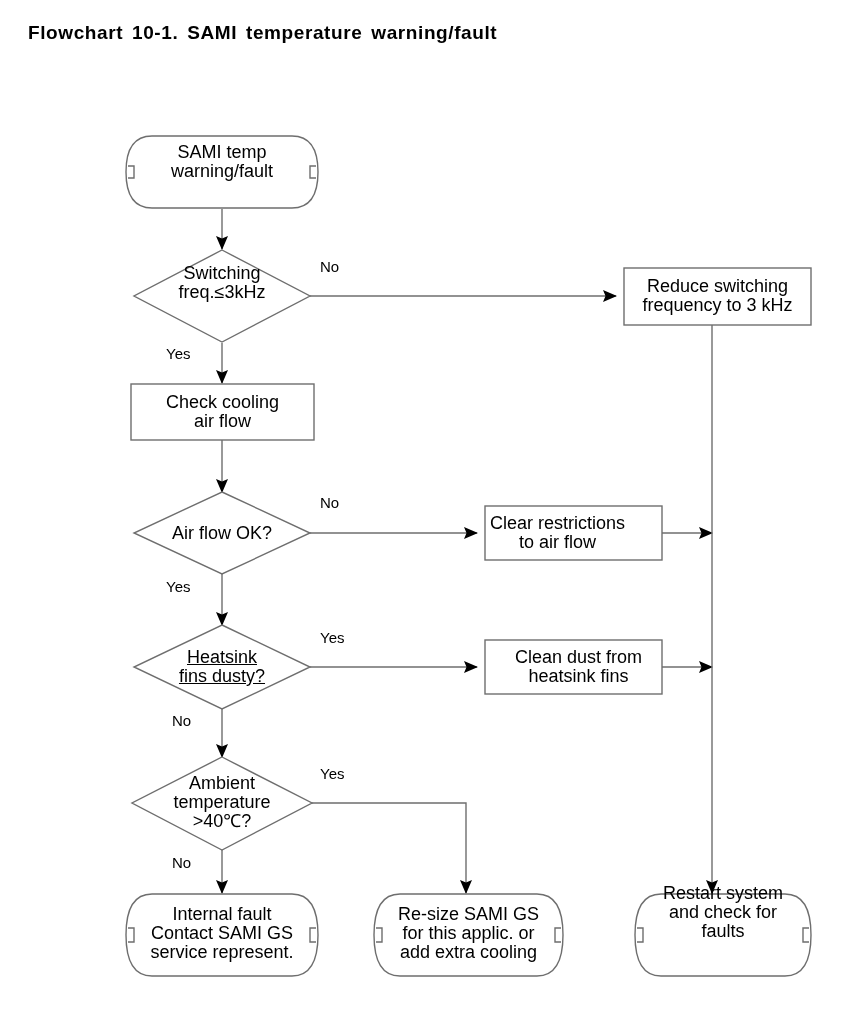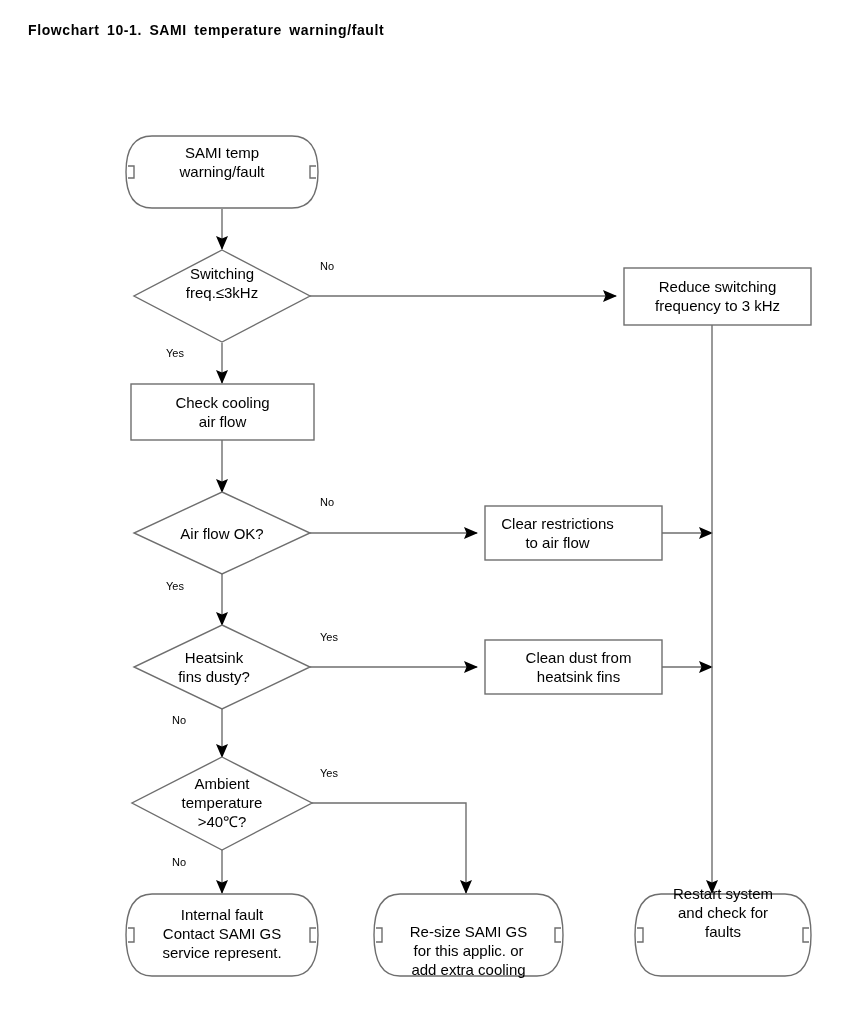--- a/index.html
+++ b/index.html
@@ -12,44 +12,44 @@
     height: 1024px;
     position: relative;
     font-family: "Liberation Sans", sans-serif;
     color: #000000;
     overflow: hidden;
   }
   #flow-title {
     position: absolute;
     left: 28px;
     top: 22px;
-    font-size: 14px;
+    font-size: 19px;
     font-weight: bold;
     letter-spacing: 0.6px;
     word-spacing: 3px;
     white-space: nowrap;
   }
   #diagram-canvas {
     position: absolute;
     left: 0;
     top: 0;
     width: 862px;
     height: 1024px;
   }
   .node-label {
     position: absolute;
     text-align: center;
-    font-size: 15px;
+    font-size: 18px;
     line-height: 19px;
     white-space: pre-line;
     pointer-events: none;
   }
   .edge-label {
     position: absolute;
-    font-size: 11px;
+    font-size: 15px;
     line-height: 17px;
     white-space: nowrap;
     pointer-events: none;
   }
 </style>
 </head>
 <body>
 
 <div id="flow-title">Flowchart  10-1.  SAMI  temperature  warning/fault</div>
 
@@ -135,35 +135,35 @@
 frequency to 3 kHz</div>
 
 <div class="node-label" style="left:131px; top:393px; width:183px;">Check cooling
 air flow</div>
 
 <div class="node-label" style="left:126px; top:524px; width:192px;">Air flow OK?</div>
 
 <div class="node-label" style="left:485px; top:514px; width:145px;">Clear restrictions
 to air flow</div>
 
-<div class="node-label" style="left:118px; top:648px; width:192px;">Heatsink
+<div class="node-label" style="left:126px; top:648px; width:192px;text-decoration:underline;">Heatsink
 fins dusty?</div>
 
 <div class="node-label" style="left:485px; top:648px; width:187px;">Clean dust from
 heatsink fins</div>
 
 <div class="node-label" style="left:126px; top:774px; width:192px;">Ambient
 temperature
 &gt;40℃?</div>
 
 <div class="node-label" style="left:126px; top:905px; width:192px;">Internal fault
 Contact SAMI GS
 service represent.</div>
 
-<div class="node-label" style="left:374px; top:905px; width:189px;margin-top:17px;">Re-size SAMI GS
+<div class="node-label" style="left:374px; top:905px; width:189px;">Re-size SAMI GS
 for this applic. or
 add extra cooling</div>
 
 <div class="node-label" style="left:635px; top:884px; width:176px;">Restart system
 and check for
 faults</div>
 
 <div class="edge-label" style="left:320px; top:258px;">No</div>
 
 <div class="edge-label" style="left:166px; top:345px;">Yes</div>

